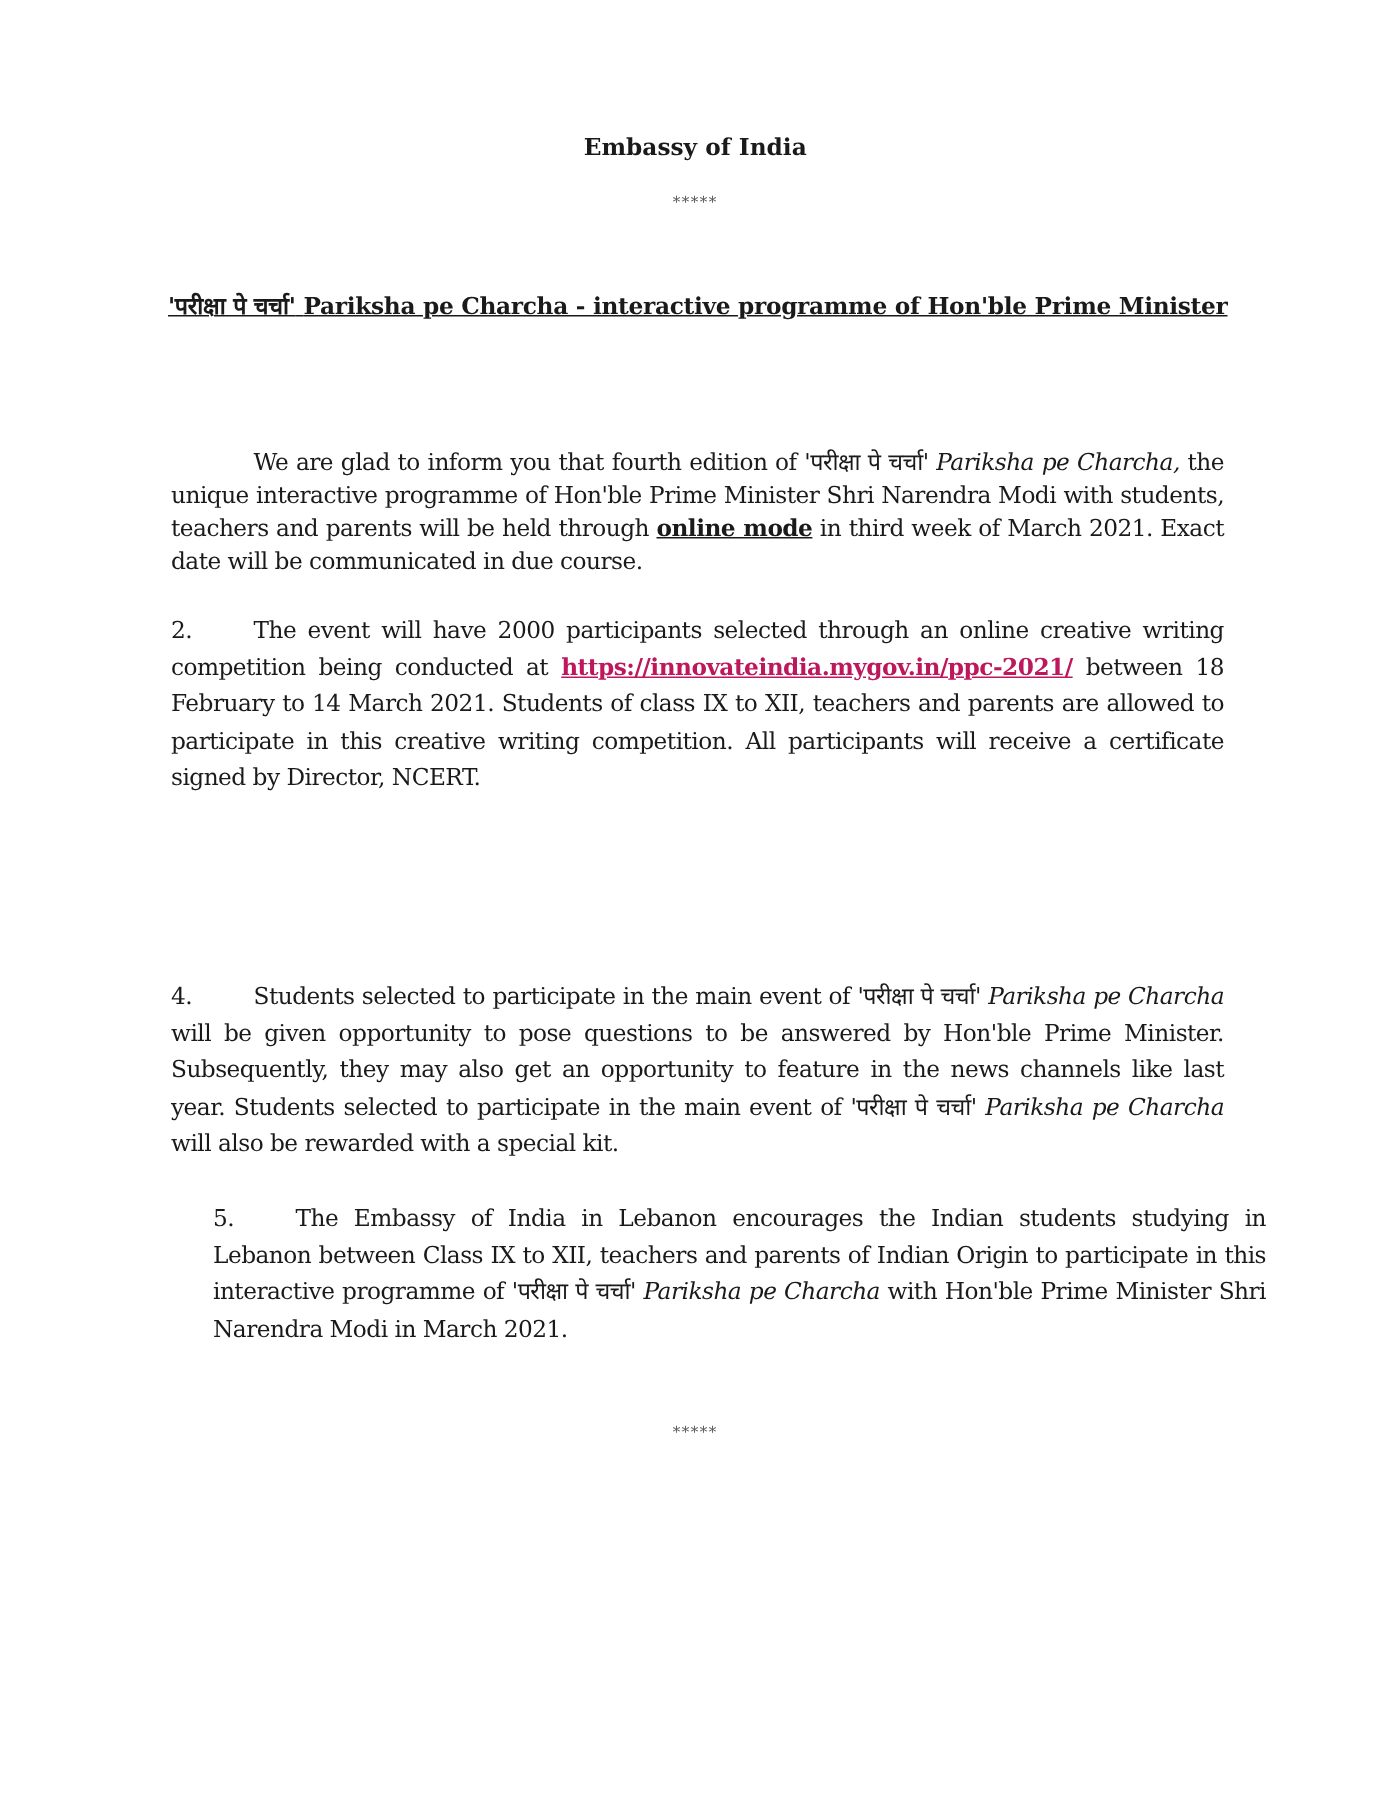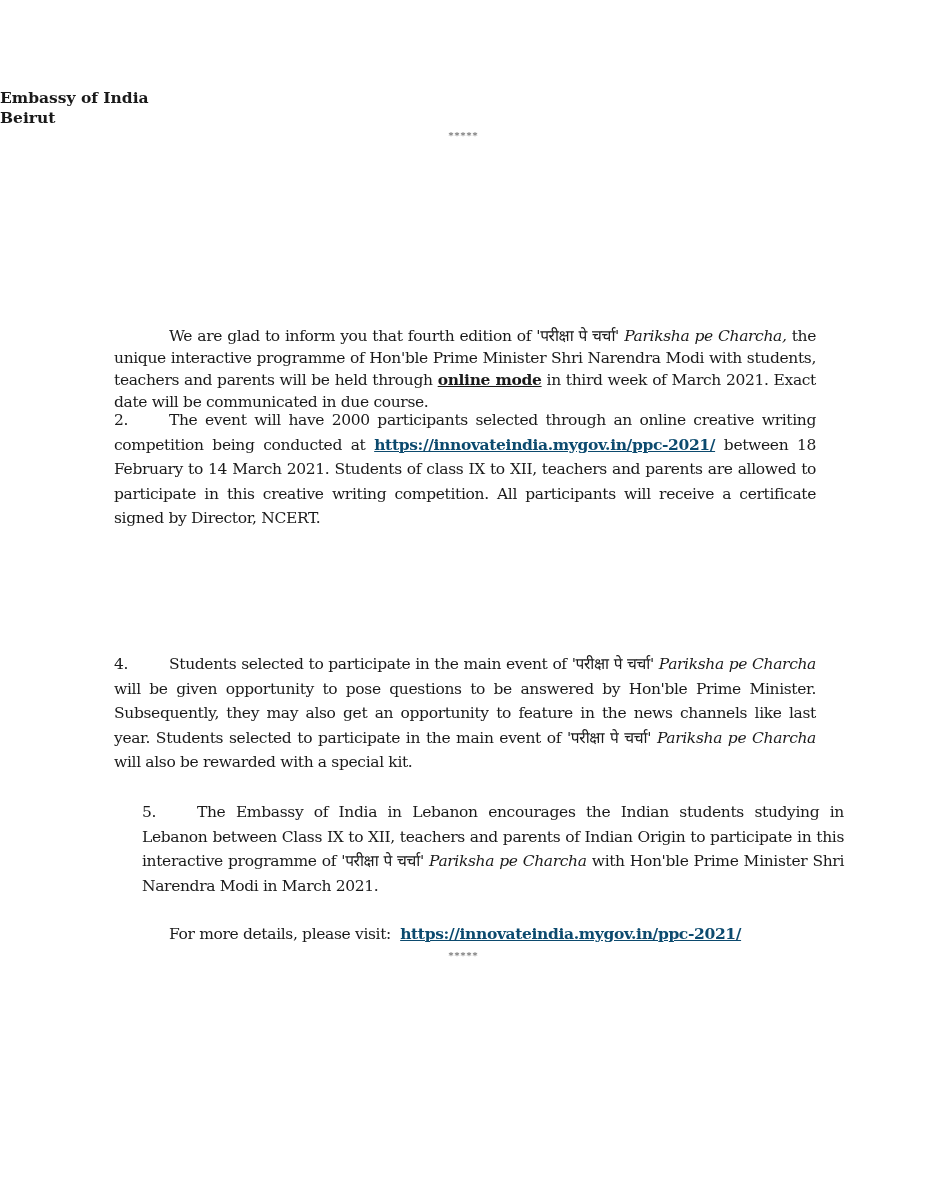--- a/index.html
+++ b/index.html
@@ -1,45 +1,44 @@
 <!DOCTYPE html>
 <html><head>
   <meta charset="utf-8">
   <style>
     html, body { margin: 0; padding: 0; background: #ffffff; }
     body { width: 927px; height: 1200px; position: relative; overflow: hidden;
       font-family: "DejaVu Serif", "Liberation Serif", serif; color: #1a1a1a; }
     .page { position: absolute; left: 0; top: 0; width: 927px; height: 1200px; background: #fff; }
-    .hdr { position: absolute; left: 0; width: 927px; text-align: left; font-weight: bold; font-size: 15.5px; line-height: 20px; }
+    .hdr { position: absolute; left: 0; width: 927px; text-align: center; font-weight: bold; font-size: 15.5px; line-height: 20px; }
     .stars { position: absolute; left: 0; width: 927px; text-align: center; font-size: 10px; color: #555; letter-spacing: 1px; }
     .title { position: absolute; left: 112px; width: 700px; top: 192px; font-weight: bold; font-size: 15.5px; text-decoration: underline; white-space: nowrap; letter-spacing: -0.2px; }
     .para { position: absolute; left: 114px; width: 702px; font-size: 15.5px; line-height: 24.5px; text-align: justify; letter-spacing: -0.35px; }
-    .para.tight { line-height: 21.5px; margin-top: 28px; }
+    .para.tight { line-height: 21.5px; }
     .indent { display: inline-block; width: 55px; }
     .num { display: inline-block; width: 55px; }
-    .link { color: #0c4a6e; font-weight: bold; text-decoration: underline; }
+    .link { color: #be185d; font-weight: bold; text-decoration: underline; }
     .bu { font-weight: bold; text-decoration: underline; }
     i { font-style: italic; }
   </style>
 </head>
 <body>
 
 <div class="page">
 
   <div class="hdr" style="top:88px;">Embassy of India</div>
-  <div class="hdr" style="top:108px;">Beirut</div>
   <div class="stars" style="top:130px;">*****</div>
 
+  <div class="title"><span>'परीक्षा पे चर्चा'</span> <span>Pariksha pe Charcha - interactive programme of Hon'ble Prime Minister</span></div>
 
 
   <div class="para tight" style="top:298px;"><span class="indent"></span><span>We are glad to inform you that fourth edition of 'परीक्षा पे चर्चा' </span><i>Pariksha pe Charcha,</i><span> the unique interactive programme of Hon'ble Prime Minister Shri Narendra Modi with students, teachers and parents will be held through </span><span class="bu">online mode</span><span> in third week of March 2021. Exact date will be communicated in due course.</span></div>
 
   <div class="para" style="top:408px;"><span class="num">2.</span><span>The event will have 2000 participants selected through an online creative writing competition being conducted at </span><a class="link">https://innovateindia.mygov.in/ppc-2021/</a><span> between 18 February to 14 March 2021. Students of class IX to XII, teachers and parents are allowed to participate in this creative writing competition. All participants will receive a certificate signed by Director, NCERT.</span></div>
 
 
   <div class="para" style="top:652px;"><span class="num">4.</span><span>Students selected to participate in the main event of 'परीक्षा पे चर्चा' </span><i>Pariksha pe Charcha</i><span> will be given opportunity to pose questions to be answered by Hon'ble Prime Minister. Subsequently, they may also get an opportunity to feature in the news channels like last year.   Students selected to participate in the main event of 'परीक्षा पे चर्चा' </span><i>Pariksha pe Charcha</i><span> will also be rewarded with a special kit.</span></div>
 
   <div class="para" style="top:800px;margin-left:28px;"><span class="num">5.</span><span>The Embassy of India in Lebanon encourages the Indian students studying in Lebanon between Class IX to XII, teachers and parents of Indian Origin to participate in this interactive programme of 'परीक्षा पे चर्चा' </span><i>Pariksha pe Charcha</i><span> with Hon'ble Prime Minister Shri Narendra Modi in March 2021.</span></div>
 
-  <div class="para" style="top:922px; text-align:left;"><span class="indent"></span><span style="white-space:pre;">For more details, please visit:  </span><a class="link">https://innovateindia.mygov.in/ppc-2021/</a></div>
   <div class="stars" style="top:950px;">*****</div>
 
 </div>
 
 </body></html>

